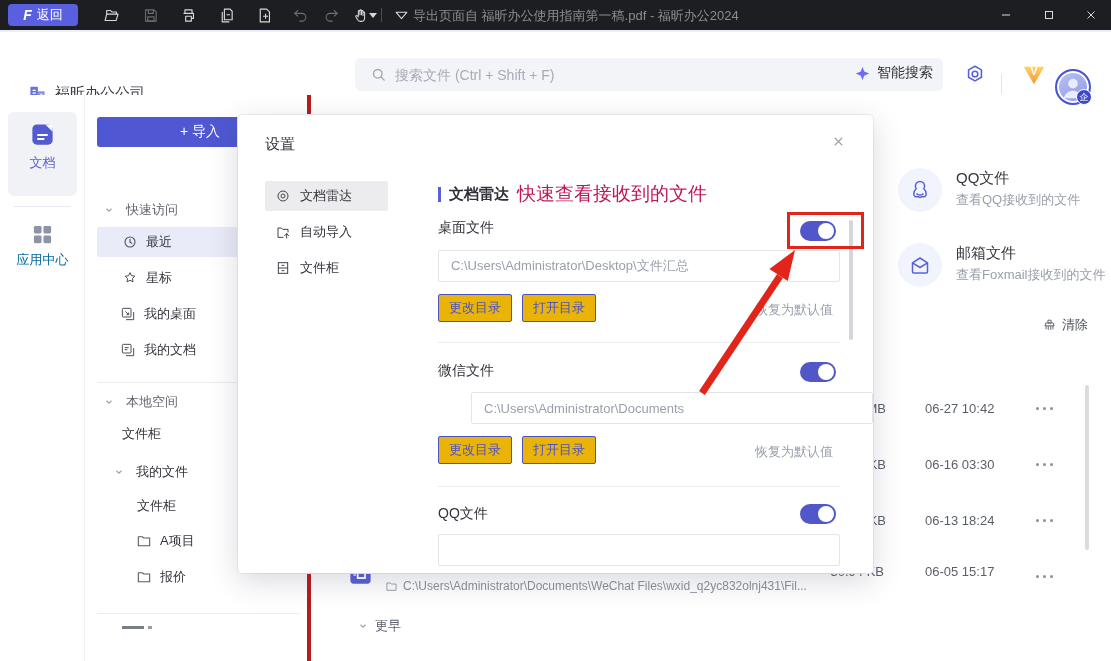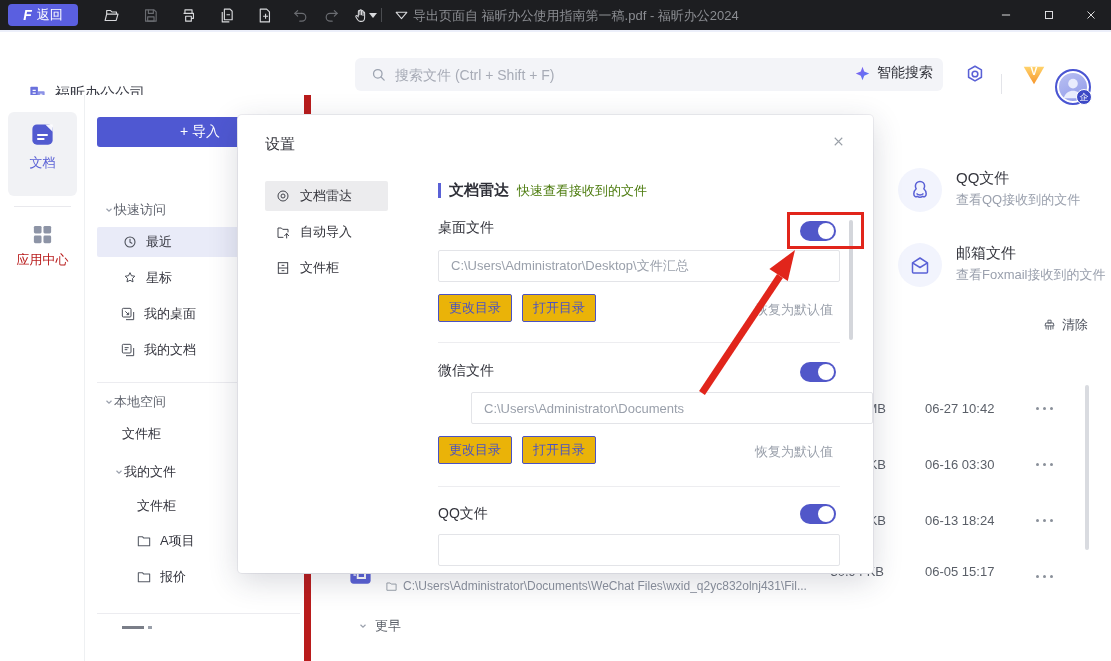--- a/index.html
+++ b/index.html
@@ -34,29 +34,29 @@
     background:linear-gradient(150deg,#bcc3f3,#8d97e8); border:2px solid #4a55d2; box-shadow:inset 0 0 0 2px #fff; }
   .avatar-badge { position:absolute; right:-3px; bottom:-2px; width:16px; height:16px; border-radius:50%; background:#3d49c6;
     border:1.5px solid #fff; color:#fff; font-size:9px; display:flex; align-items:center; justify-content:center; }
 
   
   .rail { position:absolute; left:0; top:95px; width:85px; height:566px; background:#fff; border-right:1px solid #eef0f2; }
   .rail-doc { position:absolute; left:8px; top:17px; width:69px; height:84px; background:#f1f2f5; border-radius:6px; text-align:center; }
   .rail-doc-label { margin-top:42px; font-size:13px; color:#5a61d6; }
   .rail-divider { position:absolute; left:14px; top:111px; width:57px; height:1px; background:#e9e9ed; }
   .rail-apps { position:absolute; left:0; top:128px; width:85px; text-align:center; }
-  .rail-apps-label { margin-top:28px; font-size:13px; color:#b91c1c; }
-
-  
-  .sidepanel { position:absolute; left:85px; top:95px; width:226px; height:566px; background:#fff; border-right:7px solid #b91c1c; }
+  .rail-apps-label { margin-top:28px; font-size:13px; color:#0369a1; }
+
+  
+  .sidepanel { position:absolute; left:85px; top:95px; width:226px; height:566px; background:#fff; border-right:4px solid #b91c1c; }
   .btn-import { position:absolute; left:12px; top:22px; width:206px; height:30px; background:#4f58d2; border-radius:3px;
     color:#fff; font-size:14px; display:flex; align-items:center; justify-content:center; }
   .btn-open { position:absolute; left:12px; top:62px; width:206px; height:30px; background:#fff; border:1px solid #4a53c8; border-radius:3px;
     color:#4a53c8; font-size:14px; display:flex; align-items:center; justify-content:center; gap:6px; }
-  .tree-head { position:absolute; display:flex; align-items:center; gap:0; font-size:13px; color:#60646e; }
+  .tree-head { position:absolute; display:flex; align-items:center; gap:12px; font-size:13px; color:#60646e; }
   .tree-row { position:absolute; display:flex; align-items:center; gap:8px; font-size:13px; color:#34353e; }
   .tree-row.sel { background:#e9ebf8; border-radius:2px; }
   .tree-row svg { width:16px; height:16px; color:#4a4e58; }
   .sp-divider { position:absolute; left:12px; width:203px; height:1px; background:#ececf0; }
   .chev { width:10px; height:10px; color:#9aa0ac; }
 
   
   .card-icon { position:absolute; width:44px; height:44px; border-radius:50%; background:#f2f4fd; display:flex; align-items:center; justify-content:center; color:#5a61d6; }
   .card-icon svg { width:24px; height:24px; }
   .card-title { position:absolute; font-size:15px; color:#33343c; }
@@ -78,21 +78,21 @@
   .modal-title { position:absolute; left:27px; top:20px; font-size:15px; color:#34353c; }
   .modal-close { position:absolute; left:590px; top:16px; width:20px; height:20px; color:#9aa0a8; display:flex; align-items:center; justify-content:center; }
   .modal-close svg { width:15px; height:15px; }
   .mtab { position:absolute; left:27px; width:123px; height:30px; display:flex; align-items:center; gap:9px; padding-left:10px;
     font-size:13px; color:#34353c; border-radius:2px; }
   .mtab svg { width:16px; height:16px; color:#42444c; }
   .mtab.sel { background:#ececee; }
   .msec-head { position:absolute; left:200px; top:66px; display:flex; align-items:center; }
   .msec-bar { width:3px; height:15px; background:#5a61d6; margin-right:8px; }
   .msec-title { font-size:15px; font-weight:bold; color:#2f3038; }
-  .msec-sub { font-size:13px; color:#4d7c0f; margin-left:8px; }
+  .msec-sub { font-size:19px; color:#be185d; margin-left:8px; }
   .mgroup-label { position:absolute; left:200px; font-size:14px; color:#33343c; }
   .toggle { position:absolute; left:562px; width:36px; height:20px; border-radius:10px; background:#5157c9; }
   .toggle i { position:absolute; right:2px; top:2px; width:16px; height:16px; border-radius:50%; background:#fff; }
   .mpath { position:absolute; left:200px; width:402px; height:32px; border:1px solid #e3e4e8; border-radius:2px;
     background:#fff; font-size:13px; color:#9aa0ab; padding:0 12px; outline:none; font-family:inherit; }
   .mbtn { position:absolute; width:74px; height:28px; border:1px solid #4a52c4; border-radius:2px; background:#eab308;
     color:#4a52c4; font-size:13px; display:flex; align-items:center; justify-content:center; }
   .mrestore { position:absolute; font-size:13px; color:#9aa0ab; }
   .mdivider { position:absolute; left:200px; width:402px; height:1px; background:#ededf0; }
 

